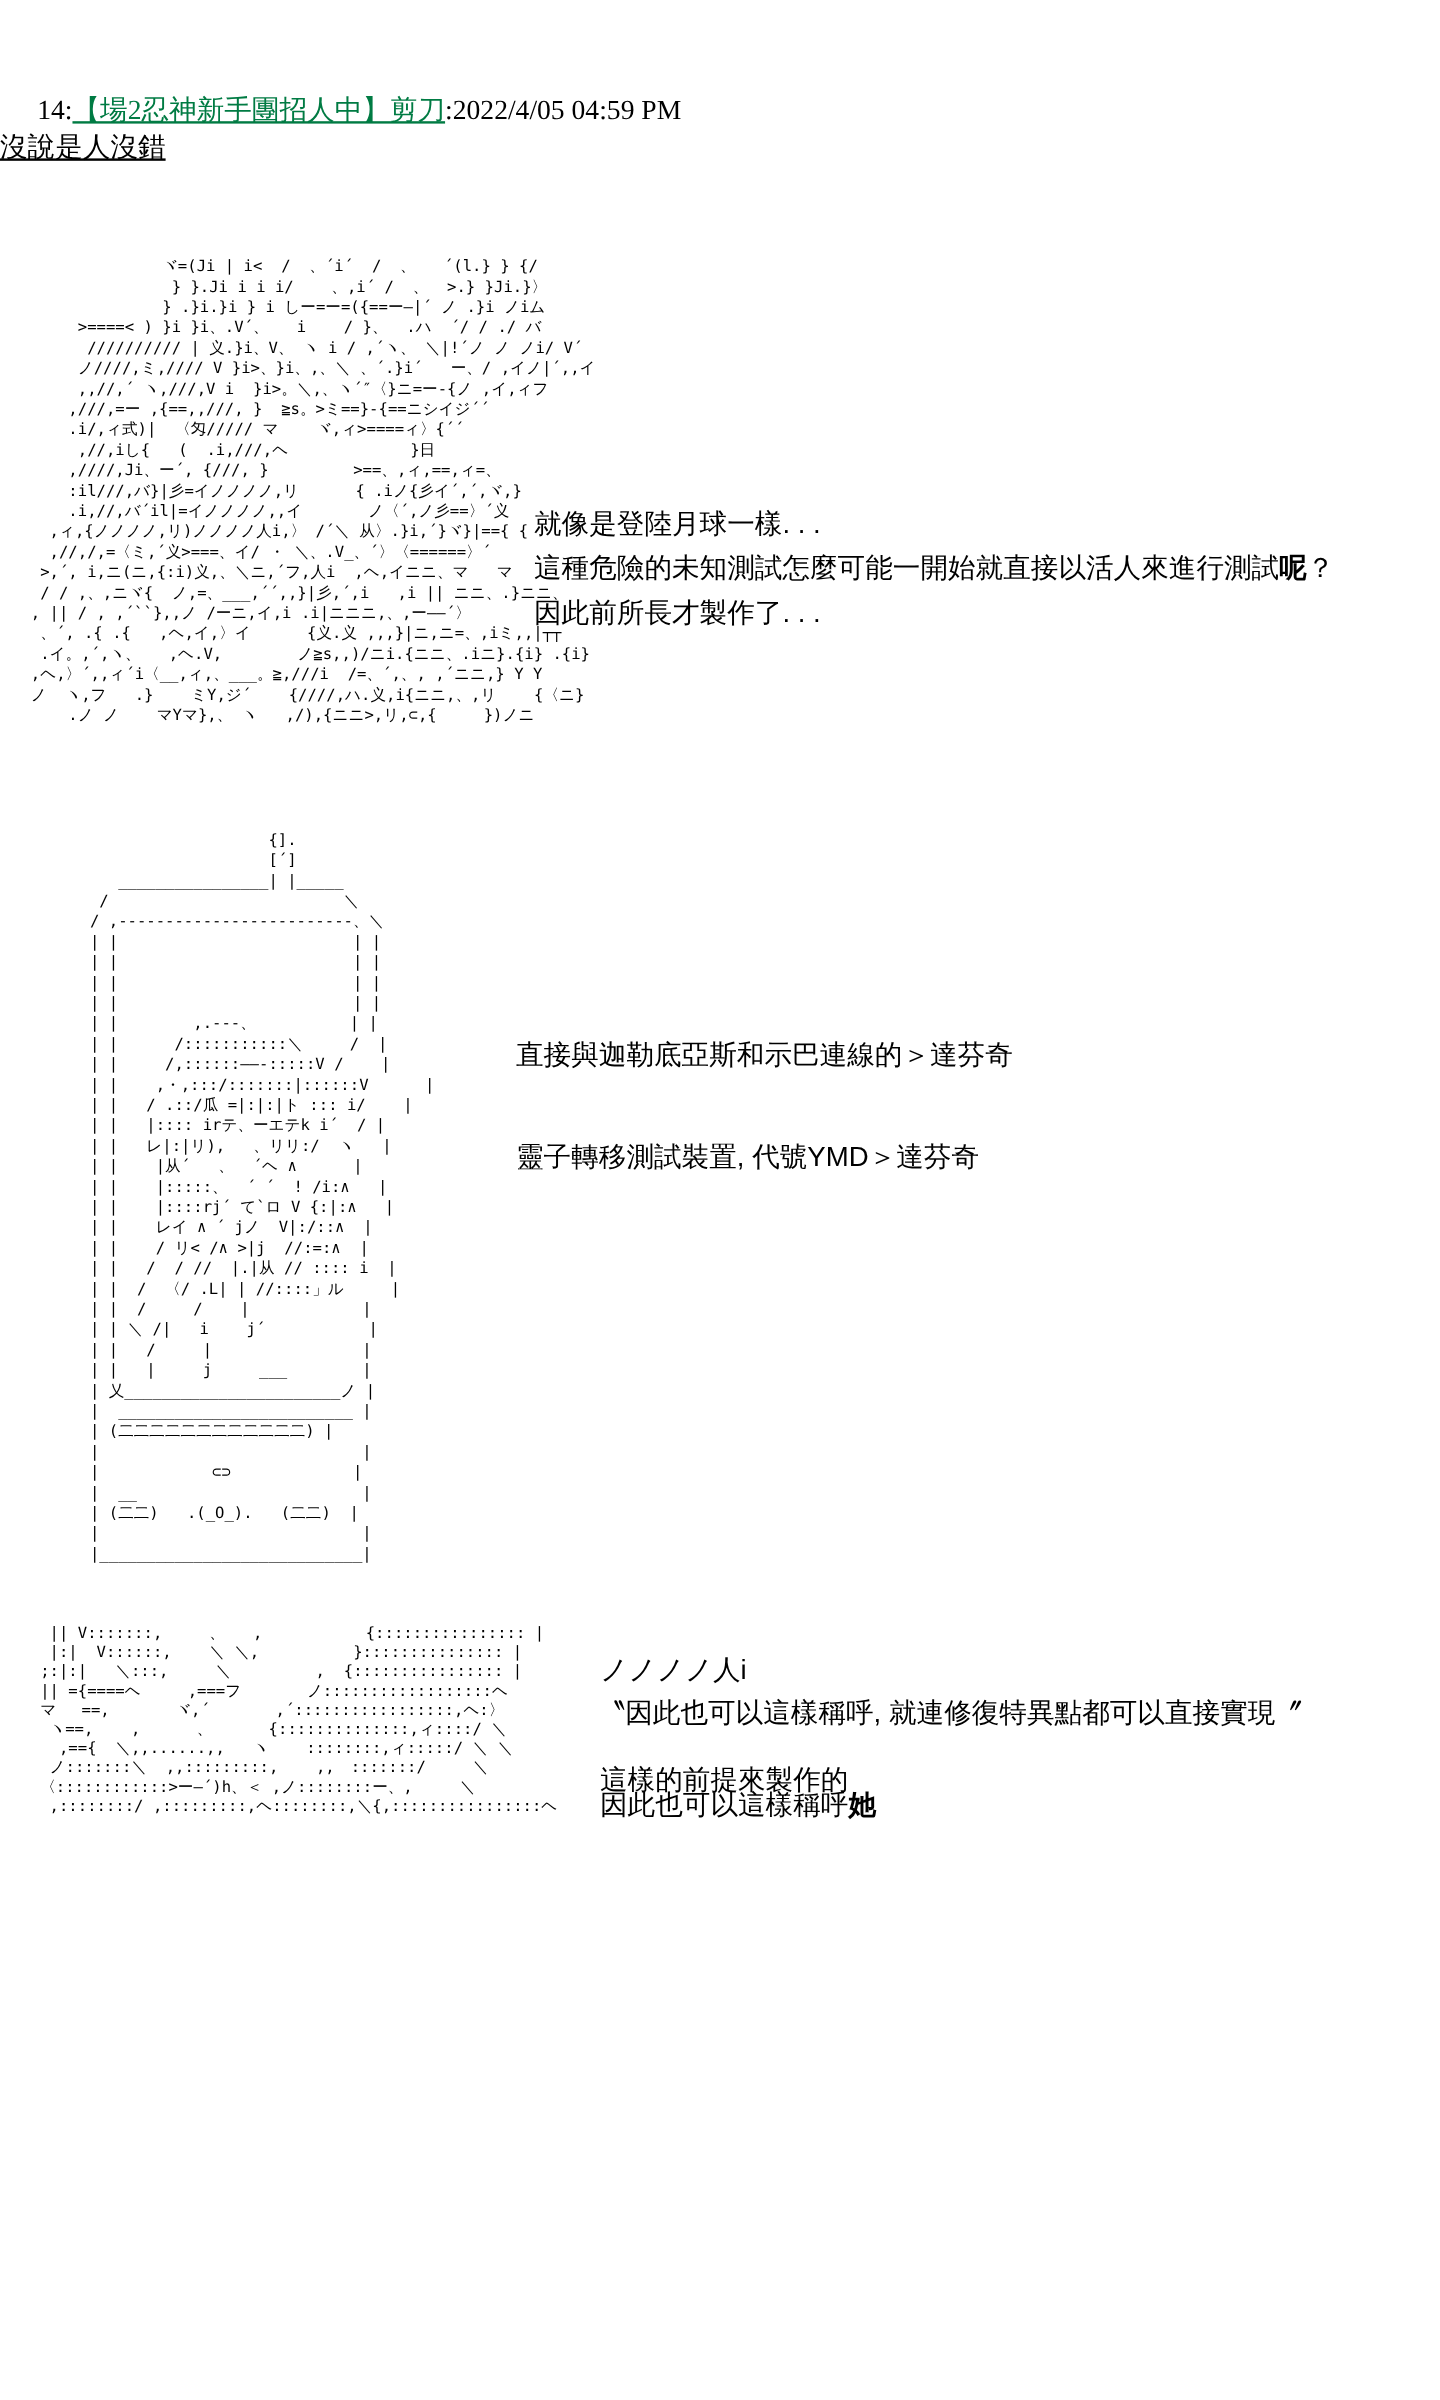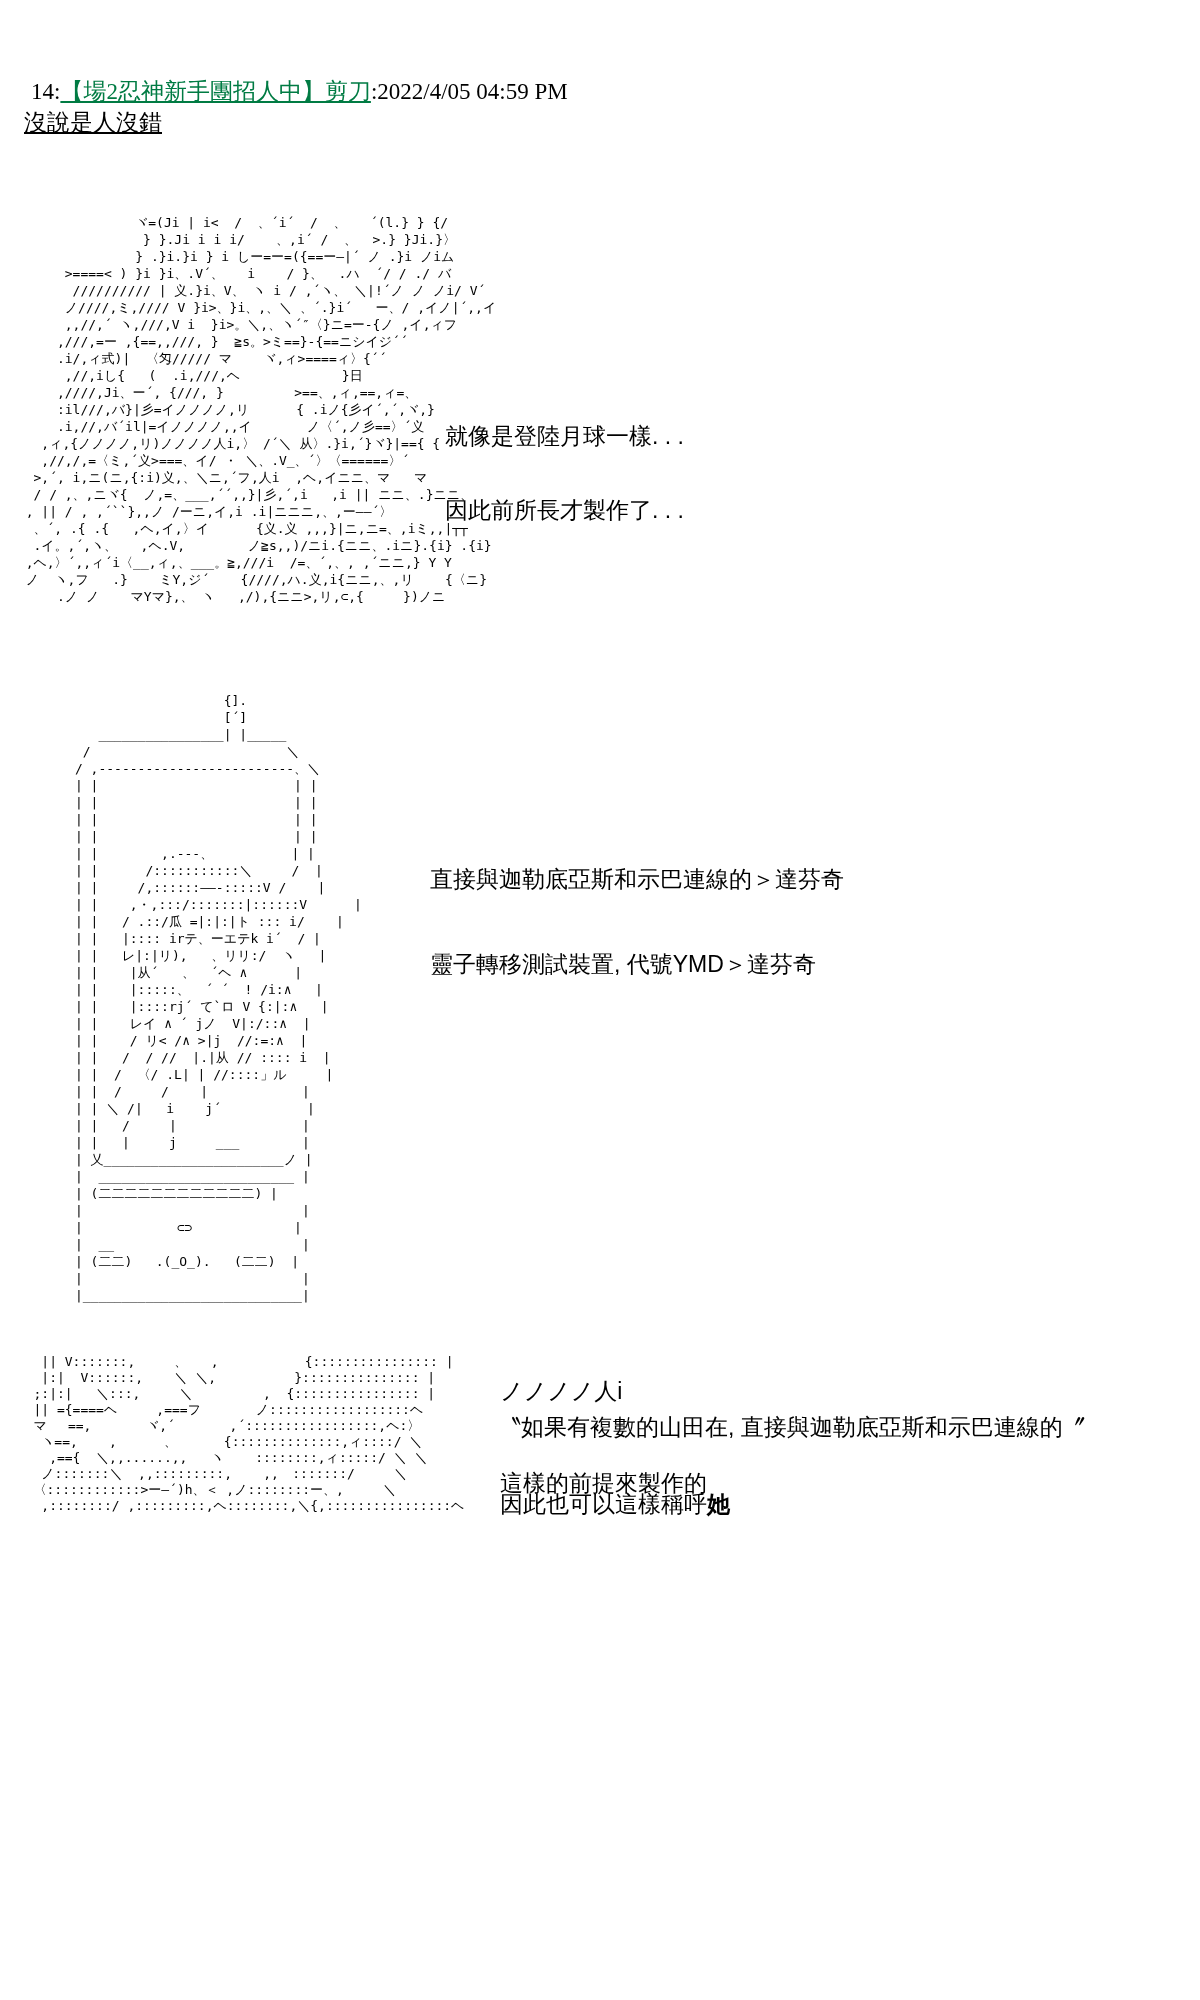--- a/index.html
+++ b/index.html
@@ -36,21 +36,21 @@
 </style>
 </head>
 <body>
 
 <div class="page">
 
   <div class="abs post-header" style="top:50px; left:8px;">
     <span class="post-number">14:</span><a class="poster-name">【場2忍神新手團招人中】剪刀</a><span class="post-timestamp">:2022/4/05 04:59 PM</span>
   </div>
 
-  <div class="abs post-body" style="top:107px; left:24px;">沒說是人沒錯</div>
+  <div class="abs post-body" style="top:107px; left:0;">沒說是人沒錯</div>
 
 
   <pre class="abs aa" style="top:214px; left:10px;">                ヾ=(Ji | i&lt;  /  、´i´  /  、   ´(l.} } {/
                  } }.Ji i i i/    、,i´ /  、  &gt;.} }Ji.}〉
                 } .}i.}i } i しー=ー=({==ー―|´ ノ .}i ノiム
        &gt;====&lt; ) }i }i、.V´、   i    / }、  .ハ  ´/ / ./ バ
         ////////// | 义.}i、V、 ヽ i / ,´ヽ、 ＼|!´ノ ノ ノi/ V´
        ノ////,ミ,//// V }i&gt;、}i、,、＼ 、´.}i´   ー、/ ,イノ|´,,イ
        ,,//,´ ヽ,///,V i  }i&gt;。＼,、ヽ´″〈}ニ=ー‐{ノ ,イ,ィフ
       ,///,=ー ,{==,,///, }  ≧s。&gt;ミ==}-{==ニシイジ´´
@@ -64,20 +64,21 @@
    &gt;,´, i,ニ(ニ,{:i)义,、＼ニ,´フ,人i  ,ヘ,イニニ、マ   マ
    / / ,、,ニヾ{  ノ,=、___,´´,,}|彡,´,i   ,i || ニニ、.}ニニ、
   , || / , ,´``},,ノ /ーニ,イ,i .i|ニニニ,、,ー――´〉
    、´, .{ .{   ,ヘ,イ,〉イ      {义.义 ,,,}|ニ,ニ=、,iミ,,|┬┬
    .イ。,´,ヽ、   ,ヘ.V,        ノ≧s,,)/ニi.{ニニ、.iニ}.{i} .{i}
   ,ヘ,〉´,,ィ´i〈__,ィ,、___。≧,///i  /=、´,、, ,´ニニ,} Y Y
   ノ  ヽ,フ   .}    ミY,ジ´    {////,ハ.义,i{ニニ,、,リ    {〈ニ}
       .ノ ノ    マYマ},、 ヽ   ,/),{ニニ&gt;,リ,⊂,{     })ノニ</pre>
 
   <div class="abs dialogue" style="top:421px; left:445px;">就像是登陸月球一樣. . .</div>
+  <div class="abs dialogue" style="top:458px; left:445px;"><span>這種危險的未知測試怎麼可能一開始就直接以活人來進行測試</span><b>呢</b><span>？</span></div>
   <div class="abs dialogue" style="top:495px; left:445px;">因此前所長才製作了. . .</div>
 
   <pre class="abs aa" style="top:692px; left:28px;">                         {].
                          [´]
          ________________| |_____
        /                         ＼
       / ,-------------------------、＼
       | |                         | |
       | |                         | |
       | |                         | |
@@ -118,18 +119,18 @@
    ;:|:|   ＼:::,     ＼         ,  {:::::::::::::::: |
    || ={====ヘ     ,===フ       ノ::::::::::::::::::ヘ
    マ ゞ==,       ヾ,´       ,´:::::::::::::::::,ヘ:〉
     ヽ==,    ,      、      {::::::::::::::,ィ::::/ ＼
      ,=={  ＼,,......,,   ヽ    ::::::::,ィ:::::/ ＼ ＼
     ノ:::::::＼  ,,:::::::::,    ,,ゝ:::::::/     ＼
    〈::::::::::::&gt;ー―´)h、＜ ,ノ::::::::ー、,     ＼
     ,::::::::/ ,:::::::::,ヘ::::::::,＼{,::::::::::::::::ヘ</pre>
 
   <div class="abs dialogue" style="top:1376px; left:500px;">ノノノノ人i</div>
-  <div class="abs dialogue" style="top:1412px; left:498px;">〝如果有複數的山田在, 直接與迦勒底亞斯和示巴連線的〞</div>
+  <div class="abs dialogue" style="top:1412px; left:498px;">〝因此也可以這樣稱呼, 就連修復特異點都可以直接實現〞</div>
   <div class="abs dialogue" style="top:1448px; left:500px;margin-top:20px;">這樣的前提來製作的</div>
   <div class="abs dialogue" style="top:1489px; left:500px;"><span>因此也可以這樣稱呼</span><b>她</b></div>
 
 
 </div>
 
 </body></html>

